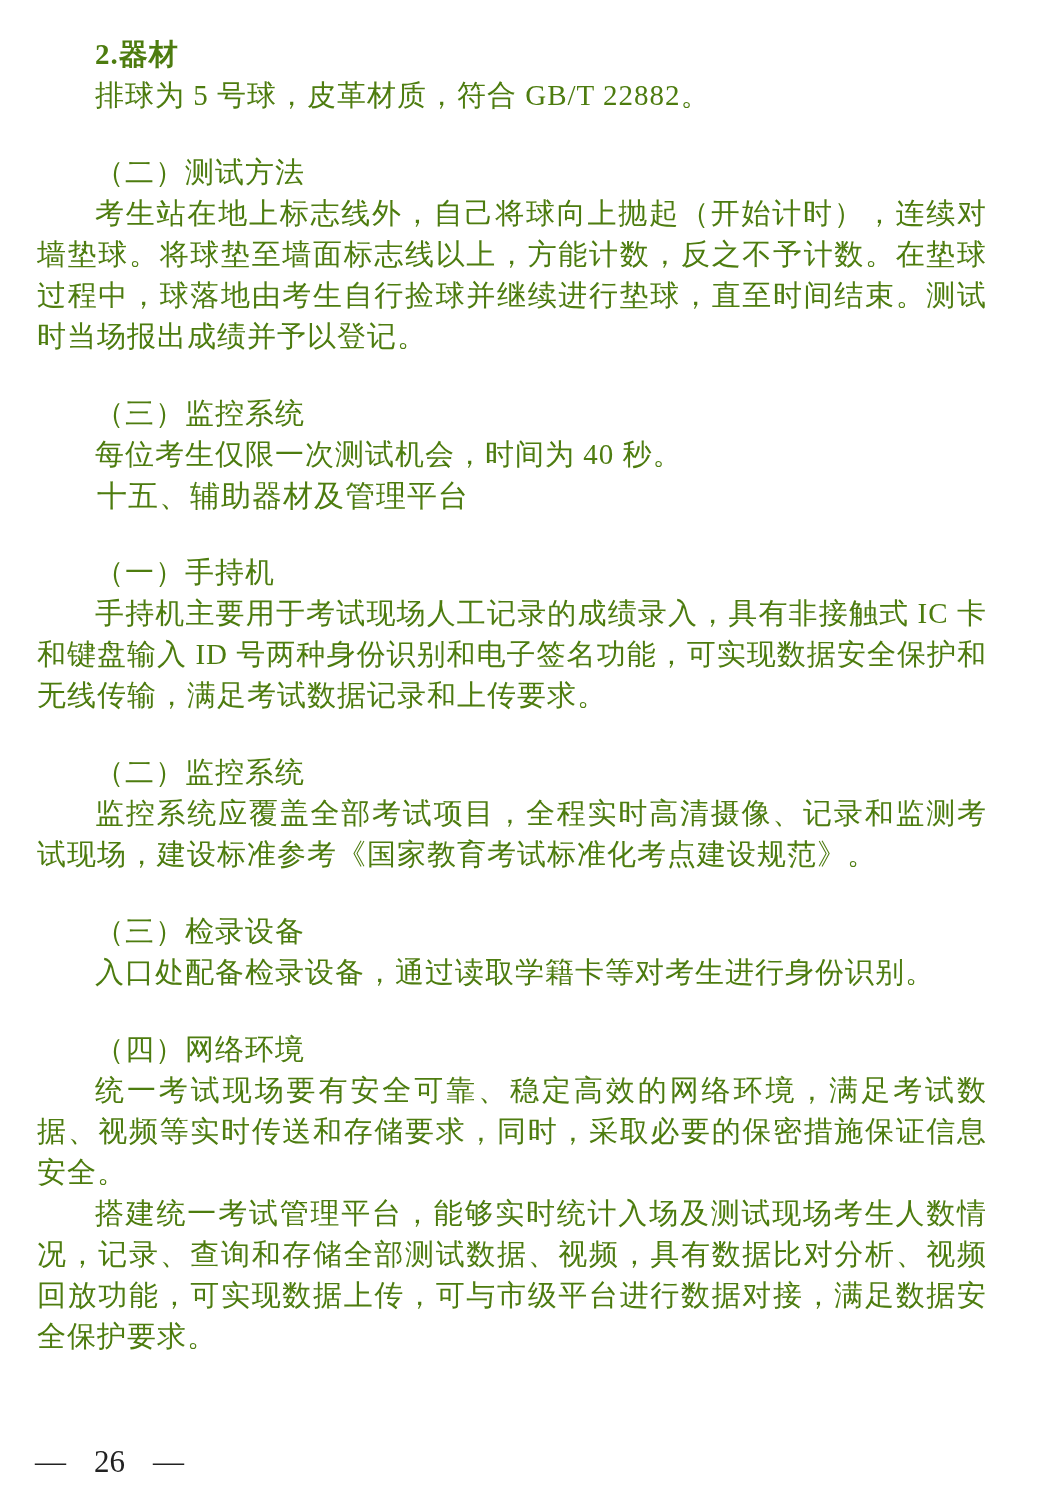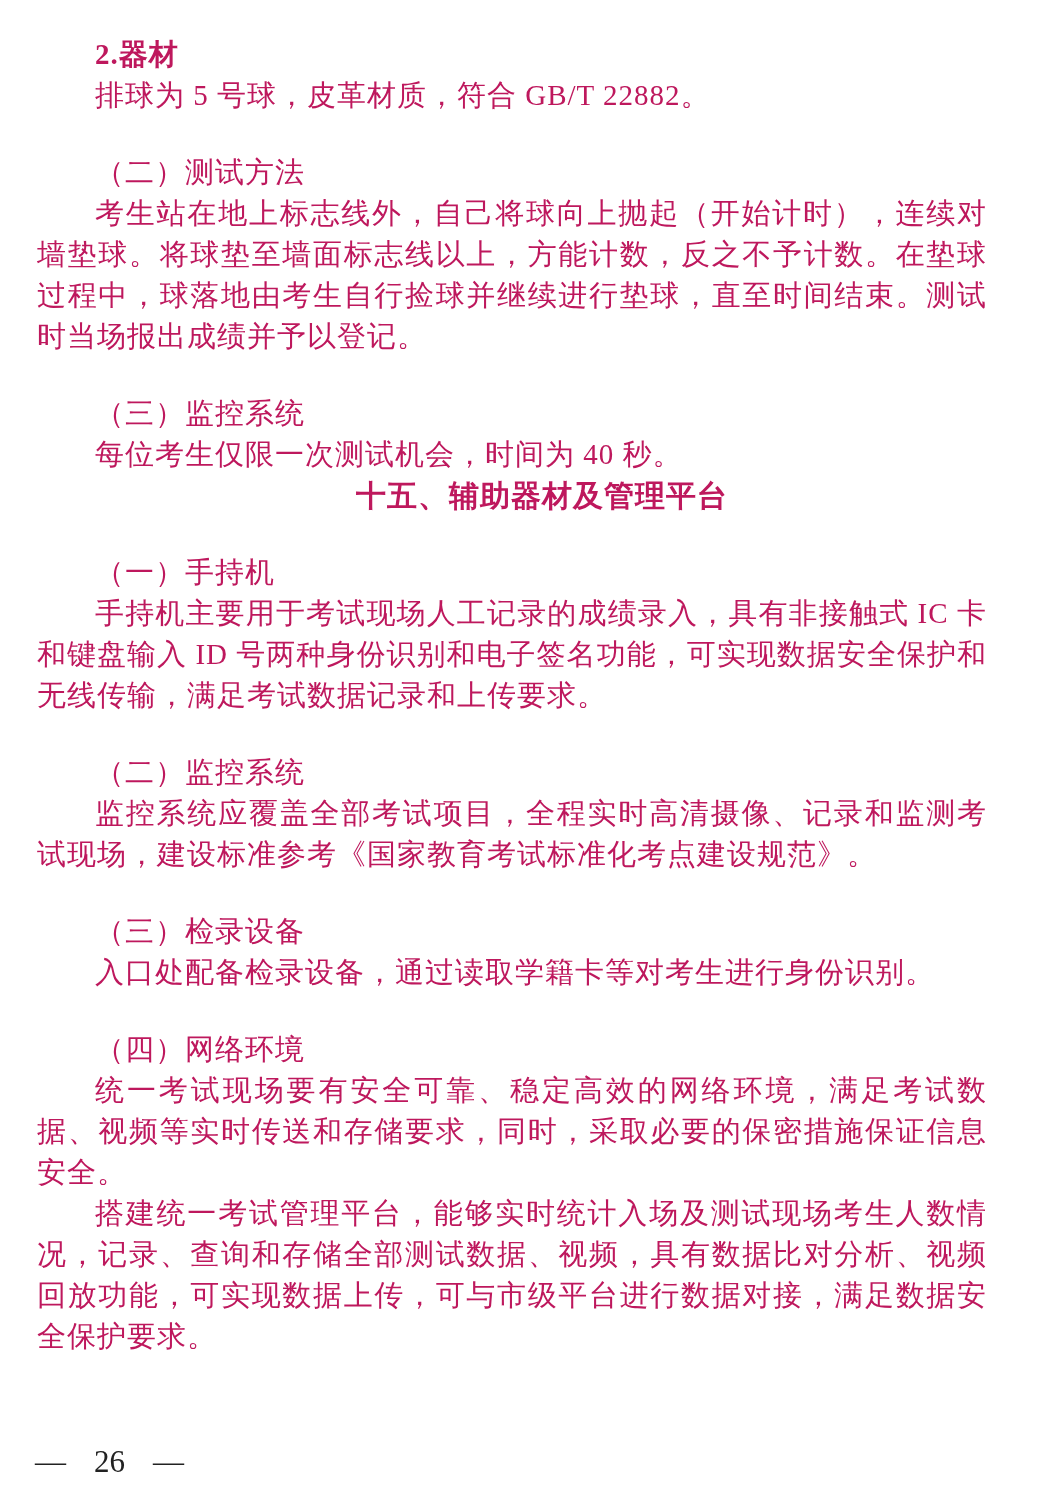--- a/index.html
+++ b/index.html
@@ -18,35 +18,35 @@
     left: 37px;
     top: 34px;
     width: 950px;
   }
   .para {
     font-size: 29px;
     line-height: 41px;
     letter-spacing: 1px;
     text-indent: 2em;
     text-align: justify;
-    color: #be185d;
+    color: #4d7c0f;
   }
   .h-bold-serif {
     font-weight: bold;
     text-align: left;
   }
   .h-kai {
     text-align: left;
     margin-top: 36px;
   }
   .h-bold-sans {
     font-family: "Liberation Sans", "DejaVu Sans", sans-serif;
-    font-weight: bold;
+    font-weight: normal;
     font-size: 30px;
-    text-align: center;
+    text-align: left;
   }
   .footer {
     position: absolute;
     left: 35px;
     top: 1441px;
     font-size: 31px;
     line-height: 41px;
     color: #222222;
     display: flex;
     align-items: center;

